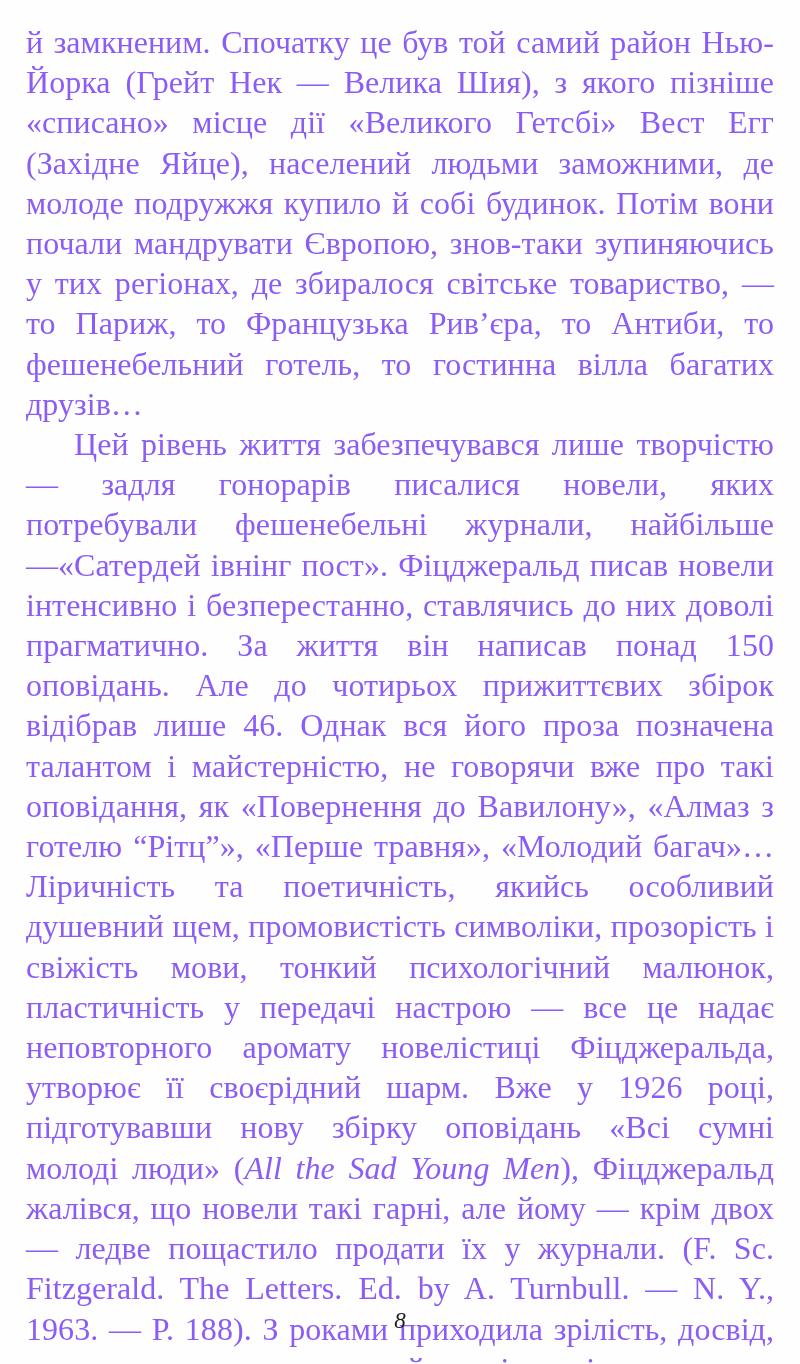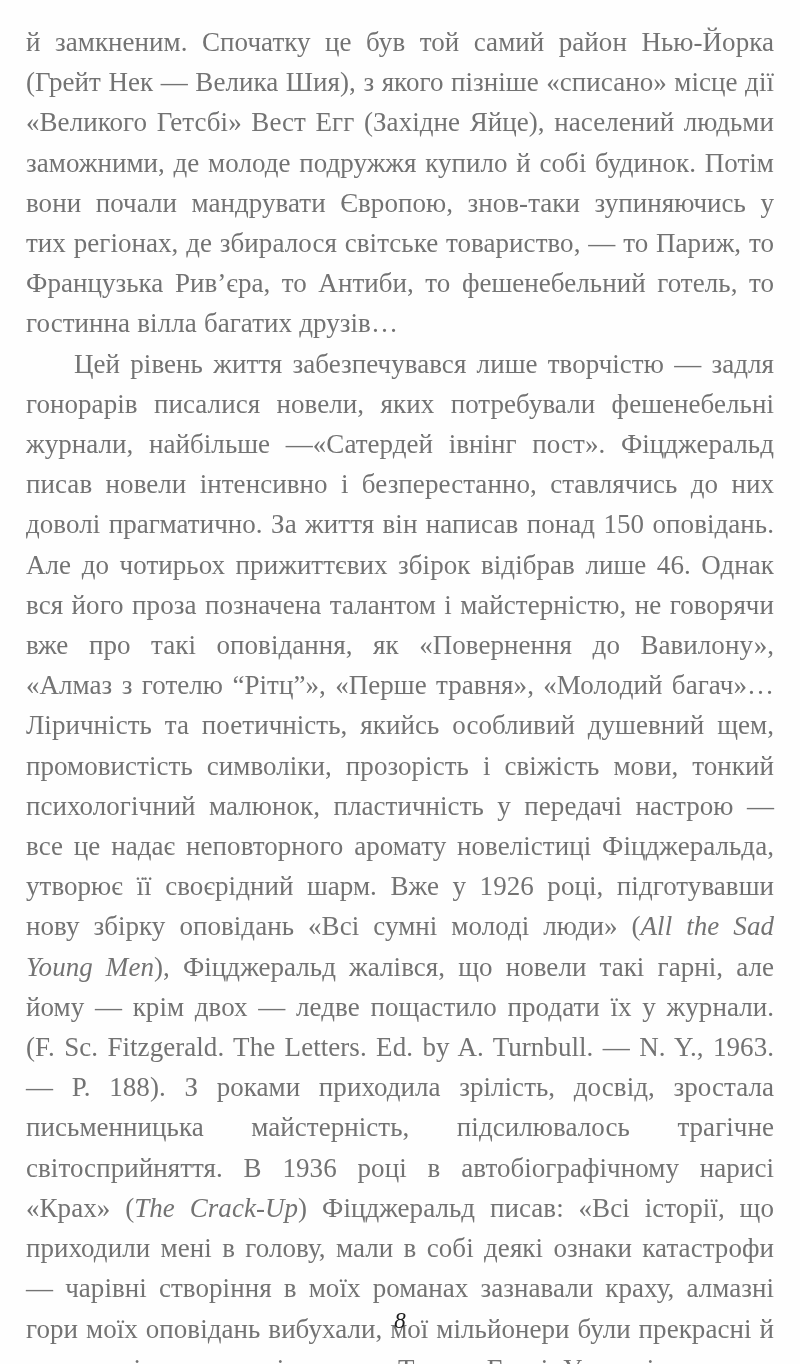--- a/index.html
+++ b/index.html
@@ -19,27 +19,27 @@
     color: #1a1a1a;
   }
   .text-block {
     position: absolute;
     left: 26px;
     top: 22px;
     width: 748px;
   }
   .para {
     margin: 0;
-    font-size: 27px;
+    font-size: 32px;
     line-height: 40.2px;
     text-align: justify;
     text-justify: inter-word;
     letter-spacing: 0.05px;
     word-spacing: 0.4px;
-    color: #737373;
+    color: #8b5cf6;
     -webkit-font-smoothing: antialiased;
   }
   .para + .para {
     margin-top: 0;
   }
   .para.indent {
     text-indent: 48px;
   }
   .para.first {
     text-indent: 0;

